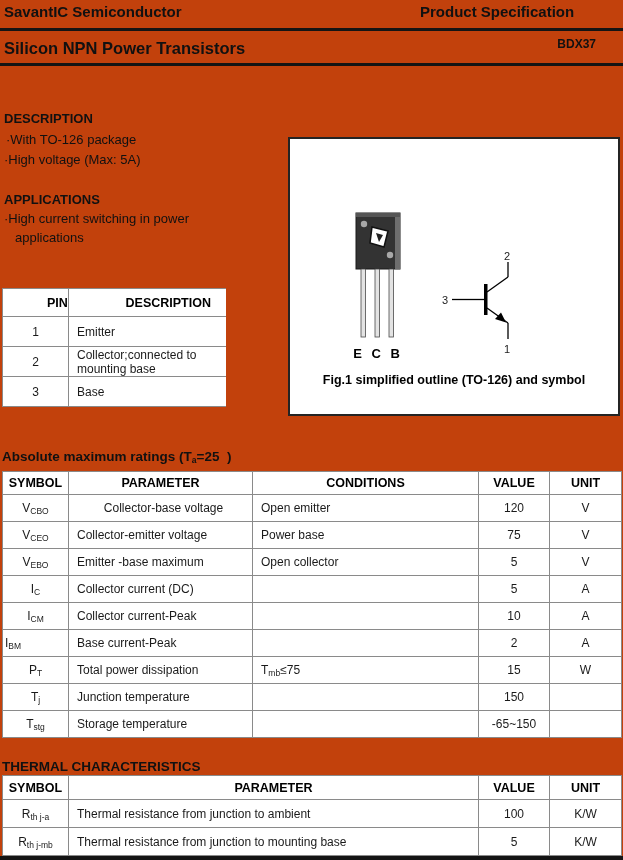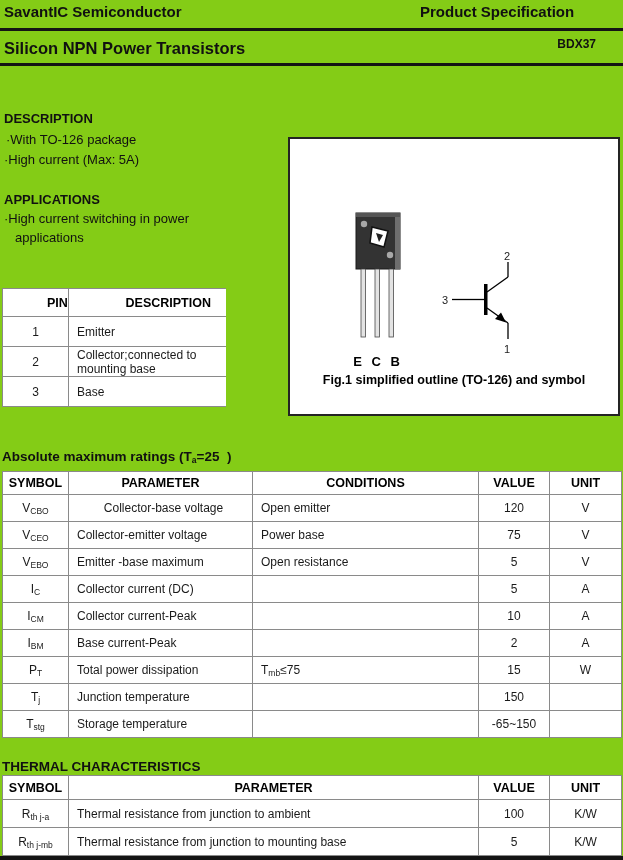--- a/index.html
+++ b/index.html
@@ -1,17 +1,17 @@
 <!DOCTYPE html>
 <html><head>
 <meta charset="utf-8">
 <style>
   html,body{margin:0;padding:0;background:#fff;}
   #page{
-    position:relative;width:623px;height:860px;background:#84cc16;
+    position:relative;width:623px;height:860px;background:#c2410c;
     font-family:"Liberation Sans",sans-serif;color:#111;overflow:hidden;
   }
   .abs{position:absolute;}
   .b{font-weight:bold;}
   .rule{position:absolute;left:0;width:623px;height:3px;background:#141414;}
   .h15{font-size:15px;}
   .h13{font-size:13px;}
   .pre{white-space:pre;}
   sub{font-size:8.5px;vertical-align:-2px;line-height:0;}
   
@@ -29,39 +29,39 @@
   #abs-table td{height:26px;}
   #th-table th{height:23px;}
   #th-table td{height:27px;}
   
   #figure-box{
     position:absolute;left:288px;top:137px;width:328px;height:275px;
     border:2px solid #242424;background:#fff;
   }
   #fig-caption{position:absolute;left:0;top:234px;width:100%;text-align:center;
     font-size:12.5px;font-weight:bold;color:#000;}
-  #ecb-label{position:absolute;left:56px;top:215px;width:64px;text-align:center;
+  #ecb-label{position:absolute;left:56px;top:207px;width:64px;text-align:center;
     font-size:13px;font-weight:bold;letter-spacing:3px;color:#000;}
   #bottom-bar{position:absolute;left:0;top:856px;width:623px;height:4px;background:#141414;}
 </style>
 </head>
 <body>
 
 <div id="page">
 
   <div class="abs b h15" style="left:4px;top:3px;">SavantIC Semiconductor</div>
   <div class="abs b h15" style="left:420px;top:3px;">Product Specification</div>
   <div class="rule" style="top:28px;"></div>
   <div class="abs b" style="left:4px;top:39px;font-size:16.5px;">Silicon NPN Power Transistors</div>
   <div class="abs b" style="right:27px;top:37px;font-size:12px;">BDX37</div>
   <div class="rule" style="top:63px;"></div>
 
   <div class="abs b h13" style="left:4px;top:111px;">DESCRIPTION</div>
   <div class="abs h13" style="left:6px;top:132px;">·With TO-126 package</div>
-  <div class="abs h13" style="left:4px;top:152px;">·High current (Max: 5A)</div>
+  <div class="abs h13" style="left:4px;top:152px;">·High voltage (Max: 5A)</div>
 
   <div class="abs b h13" style="left:4px;top:192px;">APPLICATIONS</div>
   <div class="abs h13" style="left:4px;top:211px;">·High current switching in power</div>
   <div class="abs h13" style="left:15px;top:230px;">applications</div>
 
   <div class="abs b" style="left:2px;top:271px;font-size:12.5px;margin-top:40px;">PINNING</div>
   <table id="pin-table" class="dt abs" style="left:2px;top:288px;width:223px;">
       <colgroup>
         <col style="width: 66px;">
         <col style="width: 157px;">
@@ -148,40 +148,40 @@
         <tr>
           <td style="text-align: center;">V<sub>CEO</sub></td>
           <td class="pl" style="text-align: left;">Collector-emitter voltage</td>
           <td class="pl" style="text-align: left;">Power base</td>
           <td style="text-align: center;">75</td>
           <td style="text-align: center;">V</td>
         </tr>
         <tr>
           <td style="text-align: center;">V<sub>EBO</sub></td>
           <td class="pl" style="text-align: left;">Emitter -base maximum</td>
-          <td class="pl" style="text-align: left;">Open resistance</td>
+          <td class="pl" style="text-align: left;">Open collector</td>
           <td style="text-align: center;">5</td>
           <td style="text-align: center;">V</td>
         </tr>
         <tr>
           <td style="text-align: center;">I<sub>C</sub></td>
           <td class="pl" style="text-align: left;">Collector current (DC)</td>
           <td class="pl" style="text-align: left;"></td>
           <td style="text-align: center;">5</td>
           <td style="text-align: center;">A</td>
         </tr>
         <tr>
           <td style="text-align: center;">I<sub>CM</sub></td>
           <td class="pl" style="text-align: left;">Collector current-Peak</td>
           <td class="pl" style="text-align: left;"></td>
           <td style="text-align: center;">10</td>
           <td style="text-align: center;">A</td>
         </tr>
         <tr>
-          <td style="text-align: center;">I<sub>BM</sub></td>
+          <td style="text-align: left;">I<sub>BM</sub></td>
           <td class="pl" style="text-align: left;">Base current-Peak</td>
           <td class="pl" style="text-align: left;"></td>
           <td style="text-align: center;">2</td>
           <td style="text-align: center;">A</td>
         </tr>
         <tr>
           <td style="text-align: center;">P<sub>T</sub></td>
           <td class="pl" style="text-align: left;">Total power dissipation</td>
           <td class="pl" style="text-align: left;">T<sub>mb</sub>≤75</td>
           <td style="text-align: center;">15</td>

